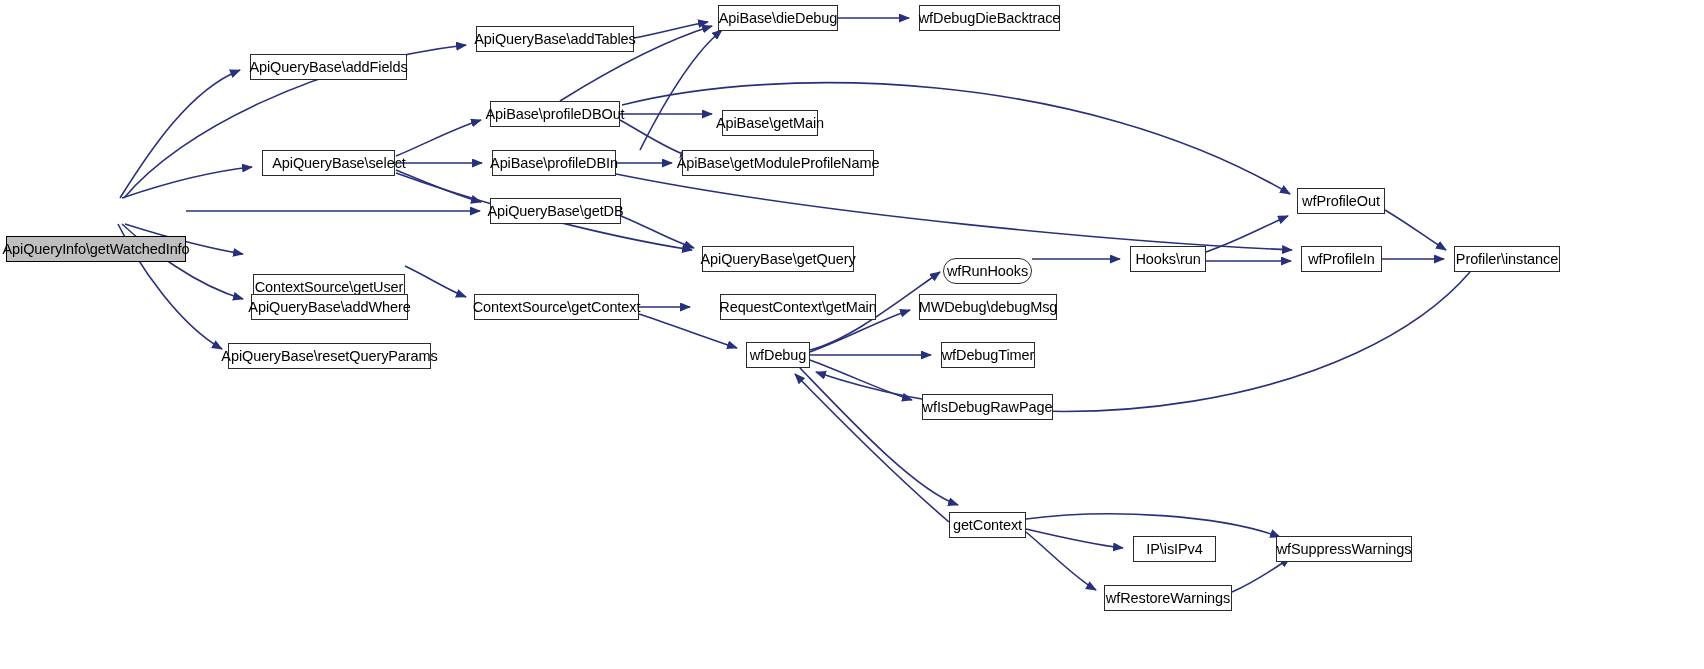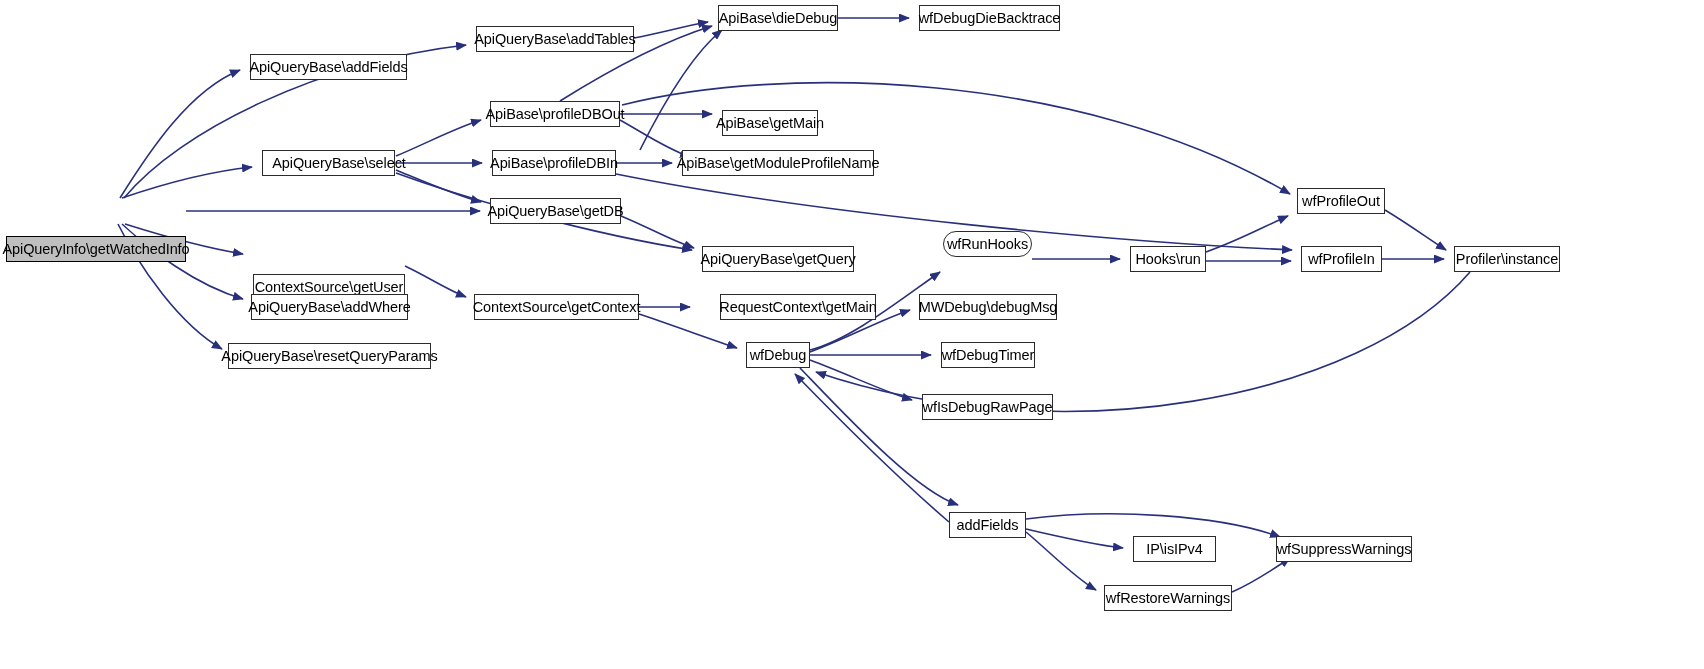--- a/index.html
+++ b/index.html
@@ -120,25 +120,25 @@
       <div class="node" style="left: 492px; top: 150px; width: 124px; height: 26px;">ApiBase\profileDBIn</div>
       <div class="node" style="left: 490px; top: 198px; width: 131px; height: 26px;">ApiQueryBase\getDB</div>
       <div class="node" style="left: 474px; top: 294px; width: 165px; height: 26px;">ContextSource\getContext</div>
       <div class="node" style="left: 718px; top: 5px; width: 120px; height: 26px;">ApiBase\dieDebug</div>
       <div class="node" style="left: 722px; top: 110px; width: 96px; height: 26px;">ApiBase\getMain</div>
       <div class="node" style="left: 682px; top: 150px; width: 192px; height: 26px;">ApiBase\getModuleProfileName</div>
       <div class="node" style="left: 702px; top: 246px; width: 152px; height: 26px;">ApiQueryBase\getQuery</div>
       <div class="node" style="left: 720px; top: 294px; width: 156px; height: 26px;">RequestContext\getMain</div>
       <div class="node" style="left: 746px; top: 342px; width: 64px; height: 26px;">wfDebug</div>
       <div class="node" style="left: 919px; top: 5px; width: 141px; height: 26px;">wfDebugDieBacktrace</div>
-      <div class="node" style="left: 943px; top: 231px; width: 89px; height: 26px; border-radius: 13px;">wfRunHooks</div>
+      <div class="node" style="left: 943px; top: 258px; width: 89px; height: 26px; border-radius: 13px;">wfRunHooks</div>
       <div class="node" style="left: 919px; top: 294px; width: 138px; height: 26px;">MWDebug\debugMsg</div>
       <div class="node" style="left: 941px; top: 342px; width: 94px; height: 26px;">wfDebugTimer</div>
       <div class="node" style="left: 922px; top: 394px; width: 131px; height: 26px;">wfIsDebugRawPage</div>
-      <div class="node" style="left: 949px; top: 512px; width: 77px; height: 26px;">addFields</div>
+      <div class="node" style="left: 949px; top: 512px; width: 77px; height: 26px;">getContext</div>
       <div class="node" style="left: 1130px; top: 246px; width: 76px; height: 26px;">Hooks\run</div>
       <div class="node" style="left: 1133px; top: 536px; width: 83px; height: 26px;">IP\isIPv4</div>
       <div class="node" style="left: 1104px; top: 585px; width: 128px; height: 26px;">wfRestoreWarnings</div>
       <div class="node" style="left: 1297px; top: 188px; width: 88px; height: 26px;">wfProfileOut</div>
       <div class="node" style="left: 1301px; top: 246px; width: 81px; height: 26px;">wfProfileIn</div>
       <div class="node" style="left: 1276px; top: 536px; width: 136px; height: 26px;">wfSuppressWarnings</div>
       <div class="node" style="left: 1454px; top: 246px; width: 106px; height: 26px;">Profiler\instance</div>
     </div>
 </div>
 

